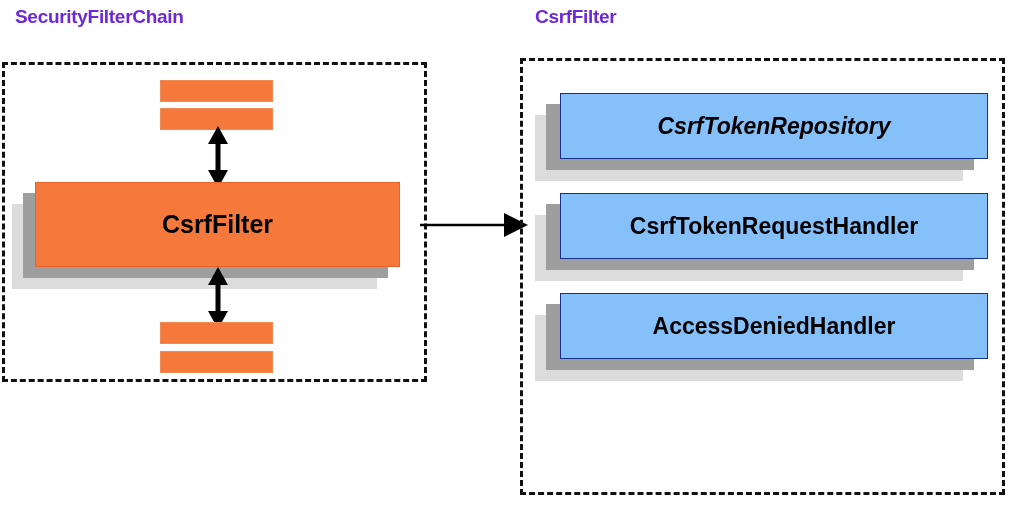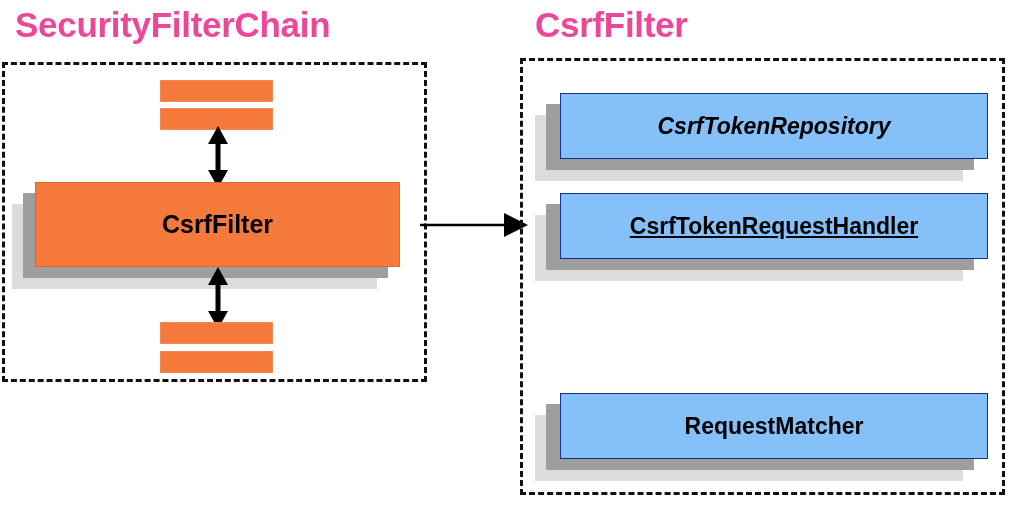--- a/index.html
+++ b/index.html
@@ -15,23 +15,23 @@
     position: relative;
     width: 1010px;
     height: 505px;
     background: #ffffff;
     overflow: hidden;
   }
 
   
   .panel-title {
     position: absolute;
-    font-size: 35px;
+    font-size: 19px;
     font-weight: bold;
-    color: #ec4899;
+    color: #6d28d9;
     letter-spacing: -0.3px;
     white-space: nowrap;
     line-height: 1;
   }
   #title-left  { left: 15px;  top: 7px; }
   #title-right { left: 535px; top: 7px; }
 
   
   .dashed-box {
     position: absolute;
@@ -137,23 +137,23 @@
 
   <div class="stack node-blue" style="left:535px; top:93px; width:470px; height:92px;font-style:italic;">
     <div class="sheet sheet-back" style="left:0px; top:22px; width:428px; height:66px;"></div>
     <div class="sheet sheet-mid" style="left:11px; top:11px; width:428px; height:66px;"></div>
     <div class="sheet sheet-front" style="left:25px; top:0px; width:428px; height:66px;">CsrfTokenRepository</div>
   </div>
 
   <div class="stack node-blue" style="left:535px; top:193px; width:470px; height:92px;">
     <div class="sheet sheet-back" style="left:0px; top:22px; width:428px; height:66px;"></div>
     <div class="sheet sheet-mid" style="left:11px; top:11px; width:428px; height:66px;"></div>
-    <div class="sheet sheet-front" style="left:25px; top:0px; width:428px; height:66px;text-decoration:underline;">CsrfTokenRequestHandler</div>
+    <div class="sheet sheet-front" style="left:25px; top:0px; width:428px; height:66px;">CsrfTokenRequestHandler</div>
   </div>
 
-
-  <div class="stack node-blue" style="left:535px; top:393px; width:470px; height:92px;">
+  <div class="stack node-blue" style="left:535px; top:293px; width:470px; height:92px;">
     <div class="sheet sheet-back" style="left:0px; top:22px; width:428px; height:66px;"></div>
     <div class="sheet sheet-mid" style="left:11px; top:11px; width:428px; height:66px;"></div>
-    <div class="sheet sheet-front" style="left:25px; top:0px; width:428px; height:66px;">RequestMatcher</div>
+    <div class="sheet sheet-front" style="left:25px; top:0px; width:428px; height:66px;">AccessDeniedHandler</div>
   </div>
+
 
 </div>
 
 </body></html>

